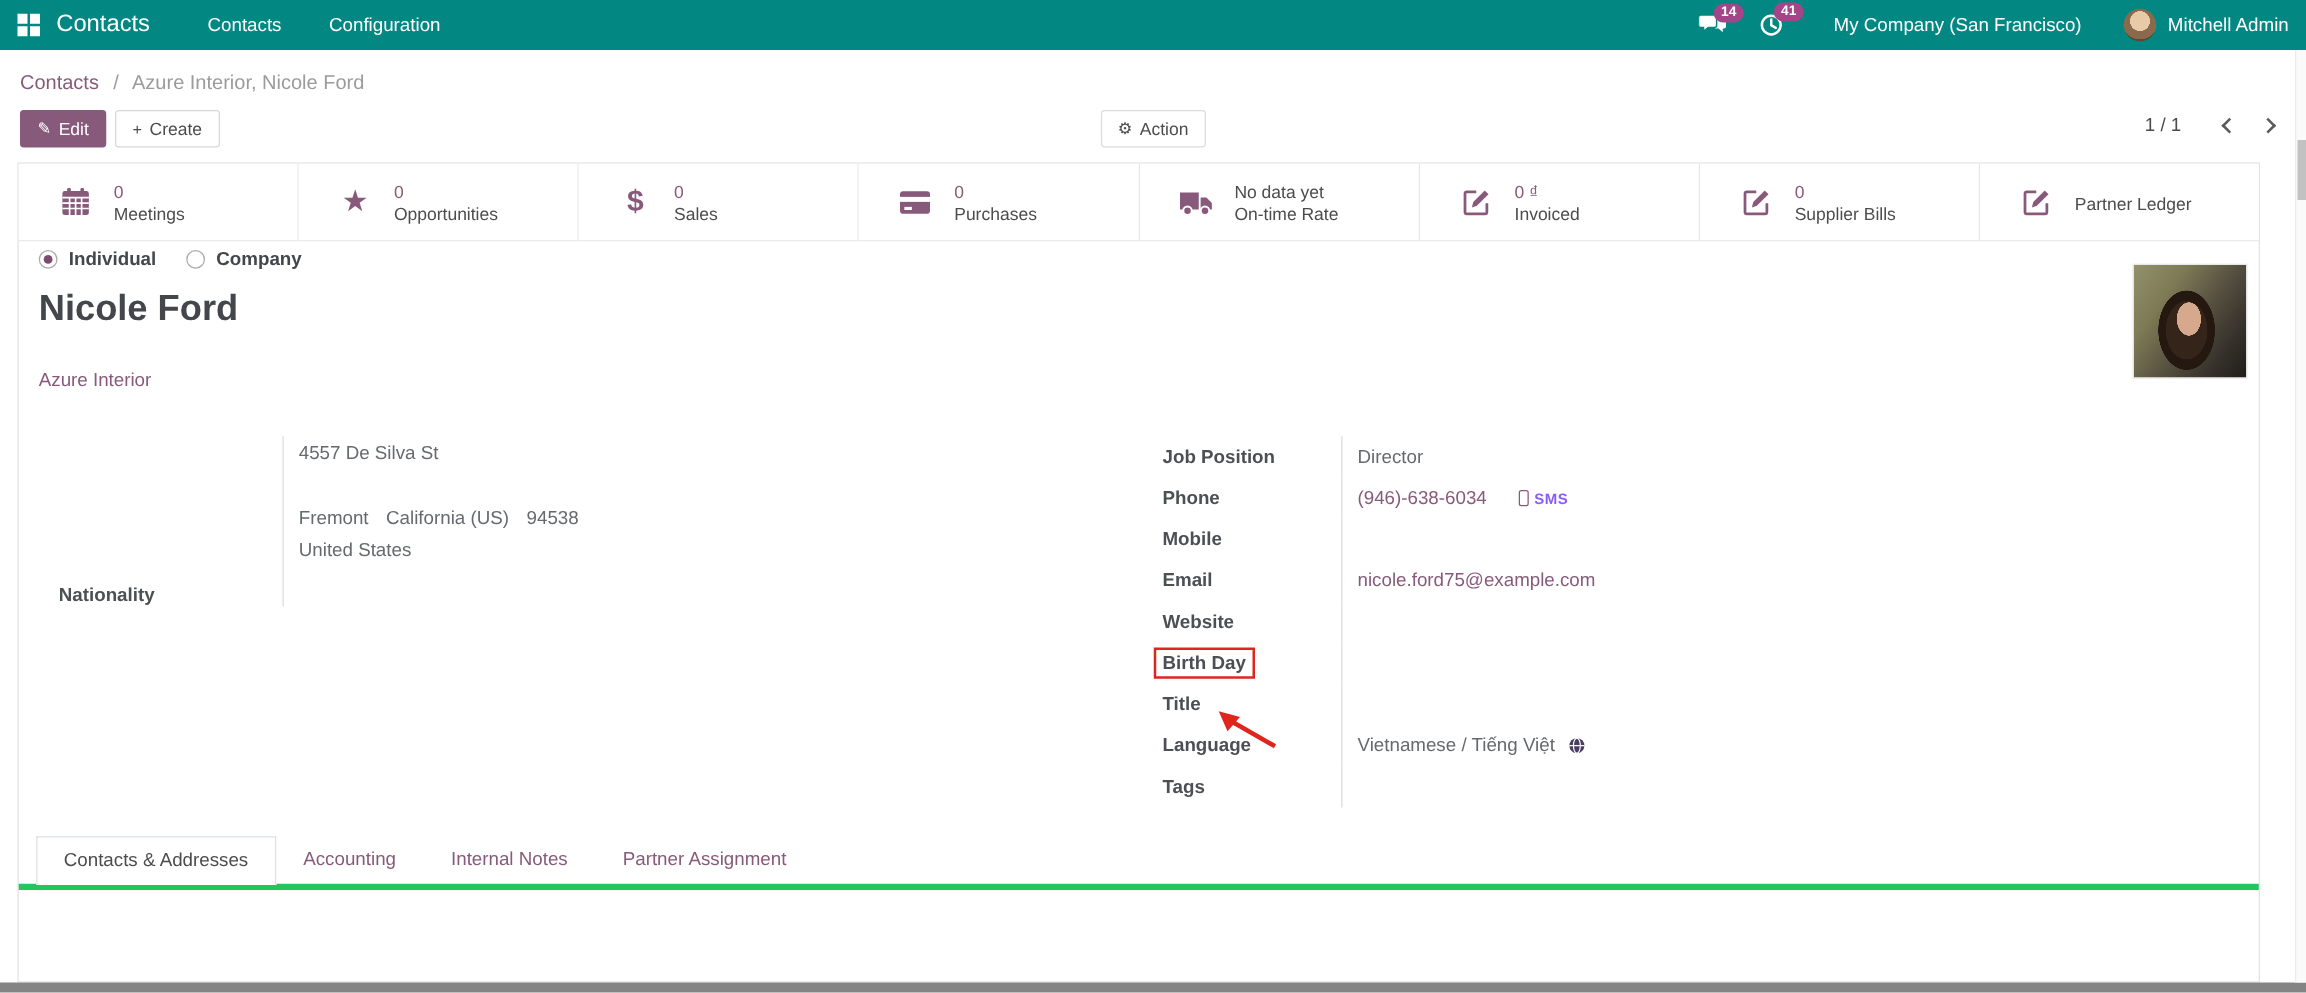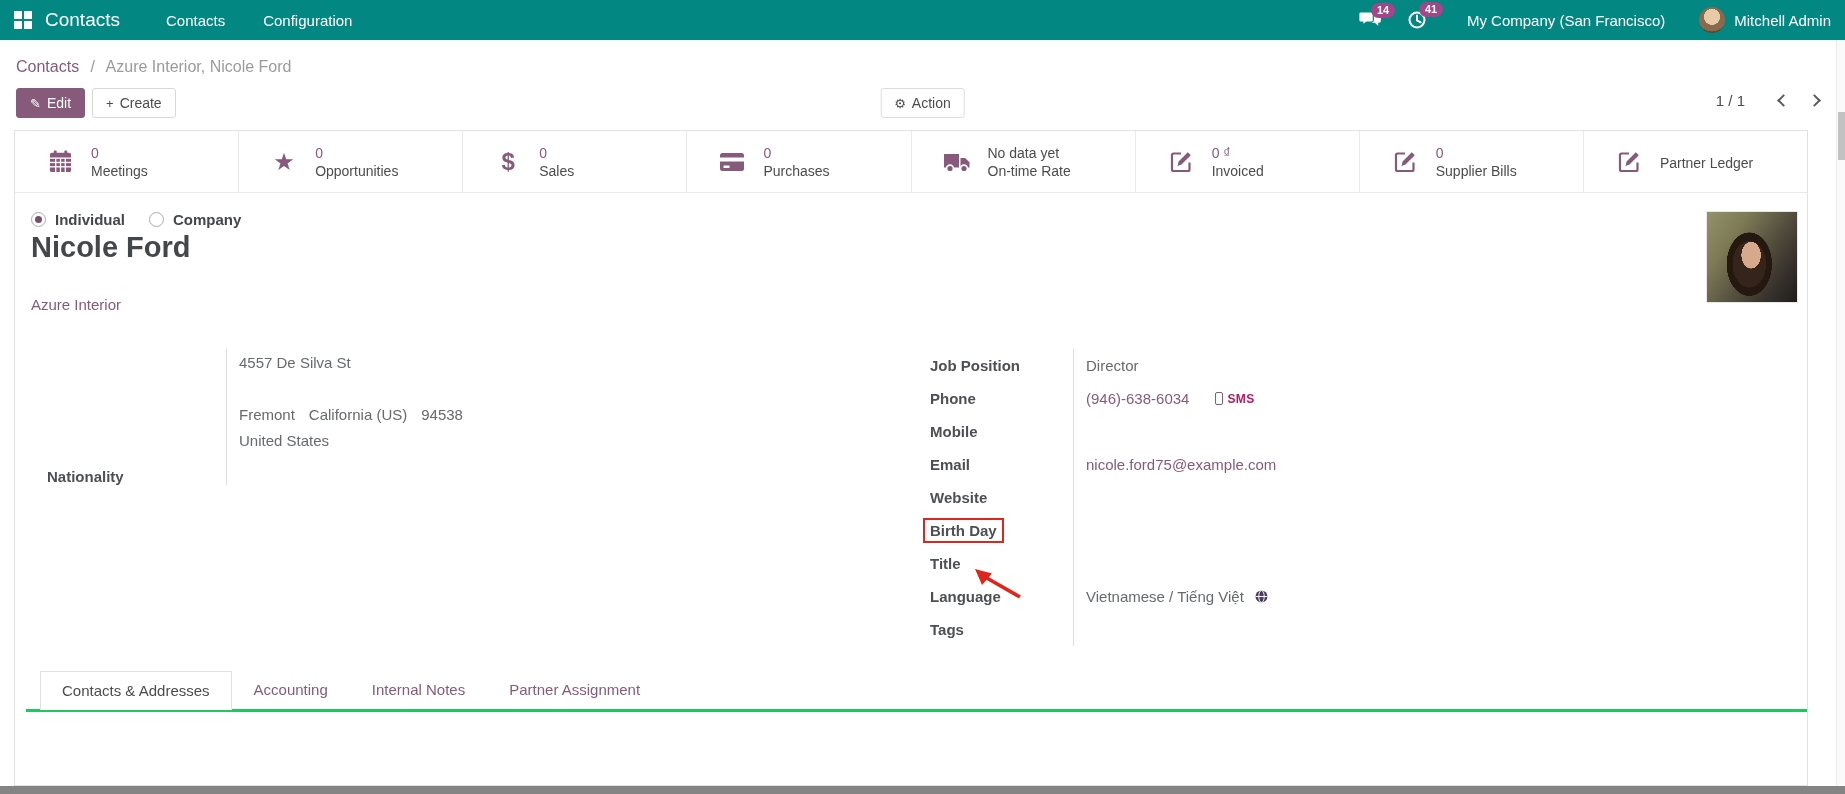--- a/index.html
+++ b/index.html
@@ -59,21 +59,21 @@
   .stat-value { color:#875a7b; font-size:14px; }
   .stat-value.dark { color:#4c4c4c; }
   .stat-label { color:#4c4c4c; font-size:14px; margin-top:2px; }
   
   .portrait { position:absolute; left:1691px; top:80px; width:92px; height:92px; border:1px solid #e8e8e8;
     background:
       radial-gradient(ellipse 16px 22px at 49% 48%, #d7a98c 0 60%, rgba(0,0,0,0) 61%),
       radial-gradient(ellipse 30px 42px at 47% 58%, #352419 0 55%, #241811 56% 75%, rgba(0,0,0,0) 76%),
       linear-gradient(125deg, #93926b 0%, #7d7a55 28%, #565040 55%, #35302a 80%, #201d19 100%); }
   
-  .type-select { position:absolute; left:16px; top:80px; display:flex; align-items:center; gap:24px; }
+  .type-select { position:absolute; left:16px; top:68px; display:flex; align-items:center; gap:24px; }
   .type-opt { display:flex; align-items:center; gap:9px; cursor:pointer; }
   .radio { width:15px; height:15px; border-radius:50%; border:1px solid #ababab; position:relative; background:#fff; }
   .radio.selected::after { content:''; position:absolute; inset:3px; border-radius:50%; background:#7a4d6f; }
   .type-label { font-weight:600; color:#43474c; }
   .rec-name { position:absolute; left:16px; top:100px; font-size:29px; font-weight:700; color:#43474c; }
   .company-link { position:absolute; left:16px; top:165px; color:#875a7b; font-size:15px; cursor:pointer; text-decoration:none; }
   
   .group { position:absolute; top:218px; }
   .group-addr { left:16px; width:720px; }
   .group-right { left:901px; width:800px; }
@@ -83,27 +83,27 @@
   .flabel { font-weight:700; color:#4c4f53; font-size:15px; }
   .group-addr .flabel { width:195px; padding-left:16px; }
   .group-right .flabel { width:157px; padding-left:14px; }
   .fval { flex:1; border-left:1px solid #dcdcdc; padding-left:12px; align-self:stretch;
     display:flex; align-items:center; color:#5d6064; }
   .link { color:#875a7b; text-decoration:none; cursor:pointer; }
   .muted { color:#666a6e; }
   .citypart { margin-right:14px; }
   .sms-widget { display:inline-flex; align-items:center; margin-left:26px; cursor:pointer; }
   .phone-glyph { display:inline-block; width:8px; height:13px; border:1.5px solid #875a7b; border-radius:2px; }
-  .sms-label { color:#be185d; font-size:12px; font-weight:700; margin-left:4px; letter-spacing:.4px; }
+  .sms-label { color:#8b5cf6; font-size:12px; font-weight:700; margin-left:4px; letter-spacing:.4px; }
   .red-box { display:inline-block; border:2px solid #e0261c; padding:0 5px; margin-left:-7px; line-height:21px; }
   .annotation-arrow { position:absolute; left:955px; top:435px; z-index:5; }
   .lang-globe { margin-left:10px; display:flex; align-items:center; }
   
-  .tabbar { position:absolute; left:11px; right:0; top:542px; height:39px;
-    border-bottom:3px solid #22c55e; display:flex; align-items:flex-end; padding-left:14px; }
+  .tabbar { position:absolute; left:0; right:0; top:542px; height:39px;
+    border-bottom:5px solid #22c55e; display:flex; align-items:flex-end; padding-left:14px; }
   .tab { height:39px; line-height:37px; padding:0 21px; font-size:15px; color:#875a7b;
     cursor:pointer; background:transparent; border:1px solid transparent; }
   .tab.active { background:#fff; color:#4c4c4c; border-color:#dee2e6; border-bottom-color:#fff; margin-bottom:-1px; }
   
   .bottom-strip { position:absolute; left:0; right:0; top:786px; height:8px; background:#848484; }
   .scrollbar { position:absolute; right:0; top:40px; width:9px; height:746px;
     background:#fafafa; border-left:1px solid #ececec; }
   .scroll-thumb { position:absolute; top:72px; left:1px; width:7px; height:48px; background:#c2c2c2; cursor:pointer; }
 </style>
 </head>

